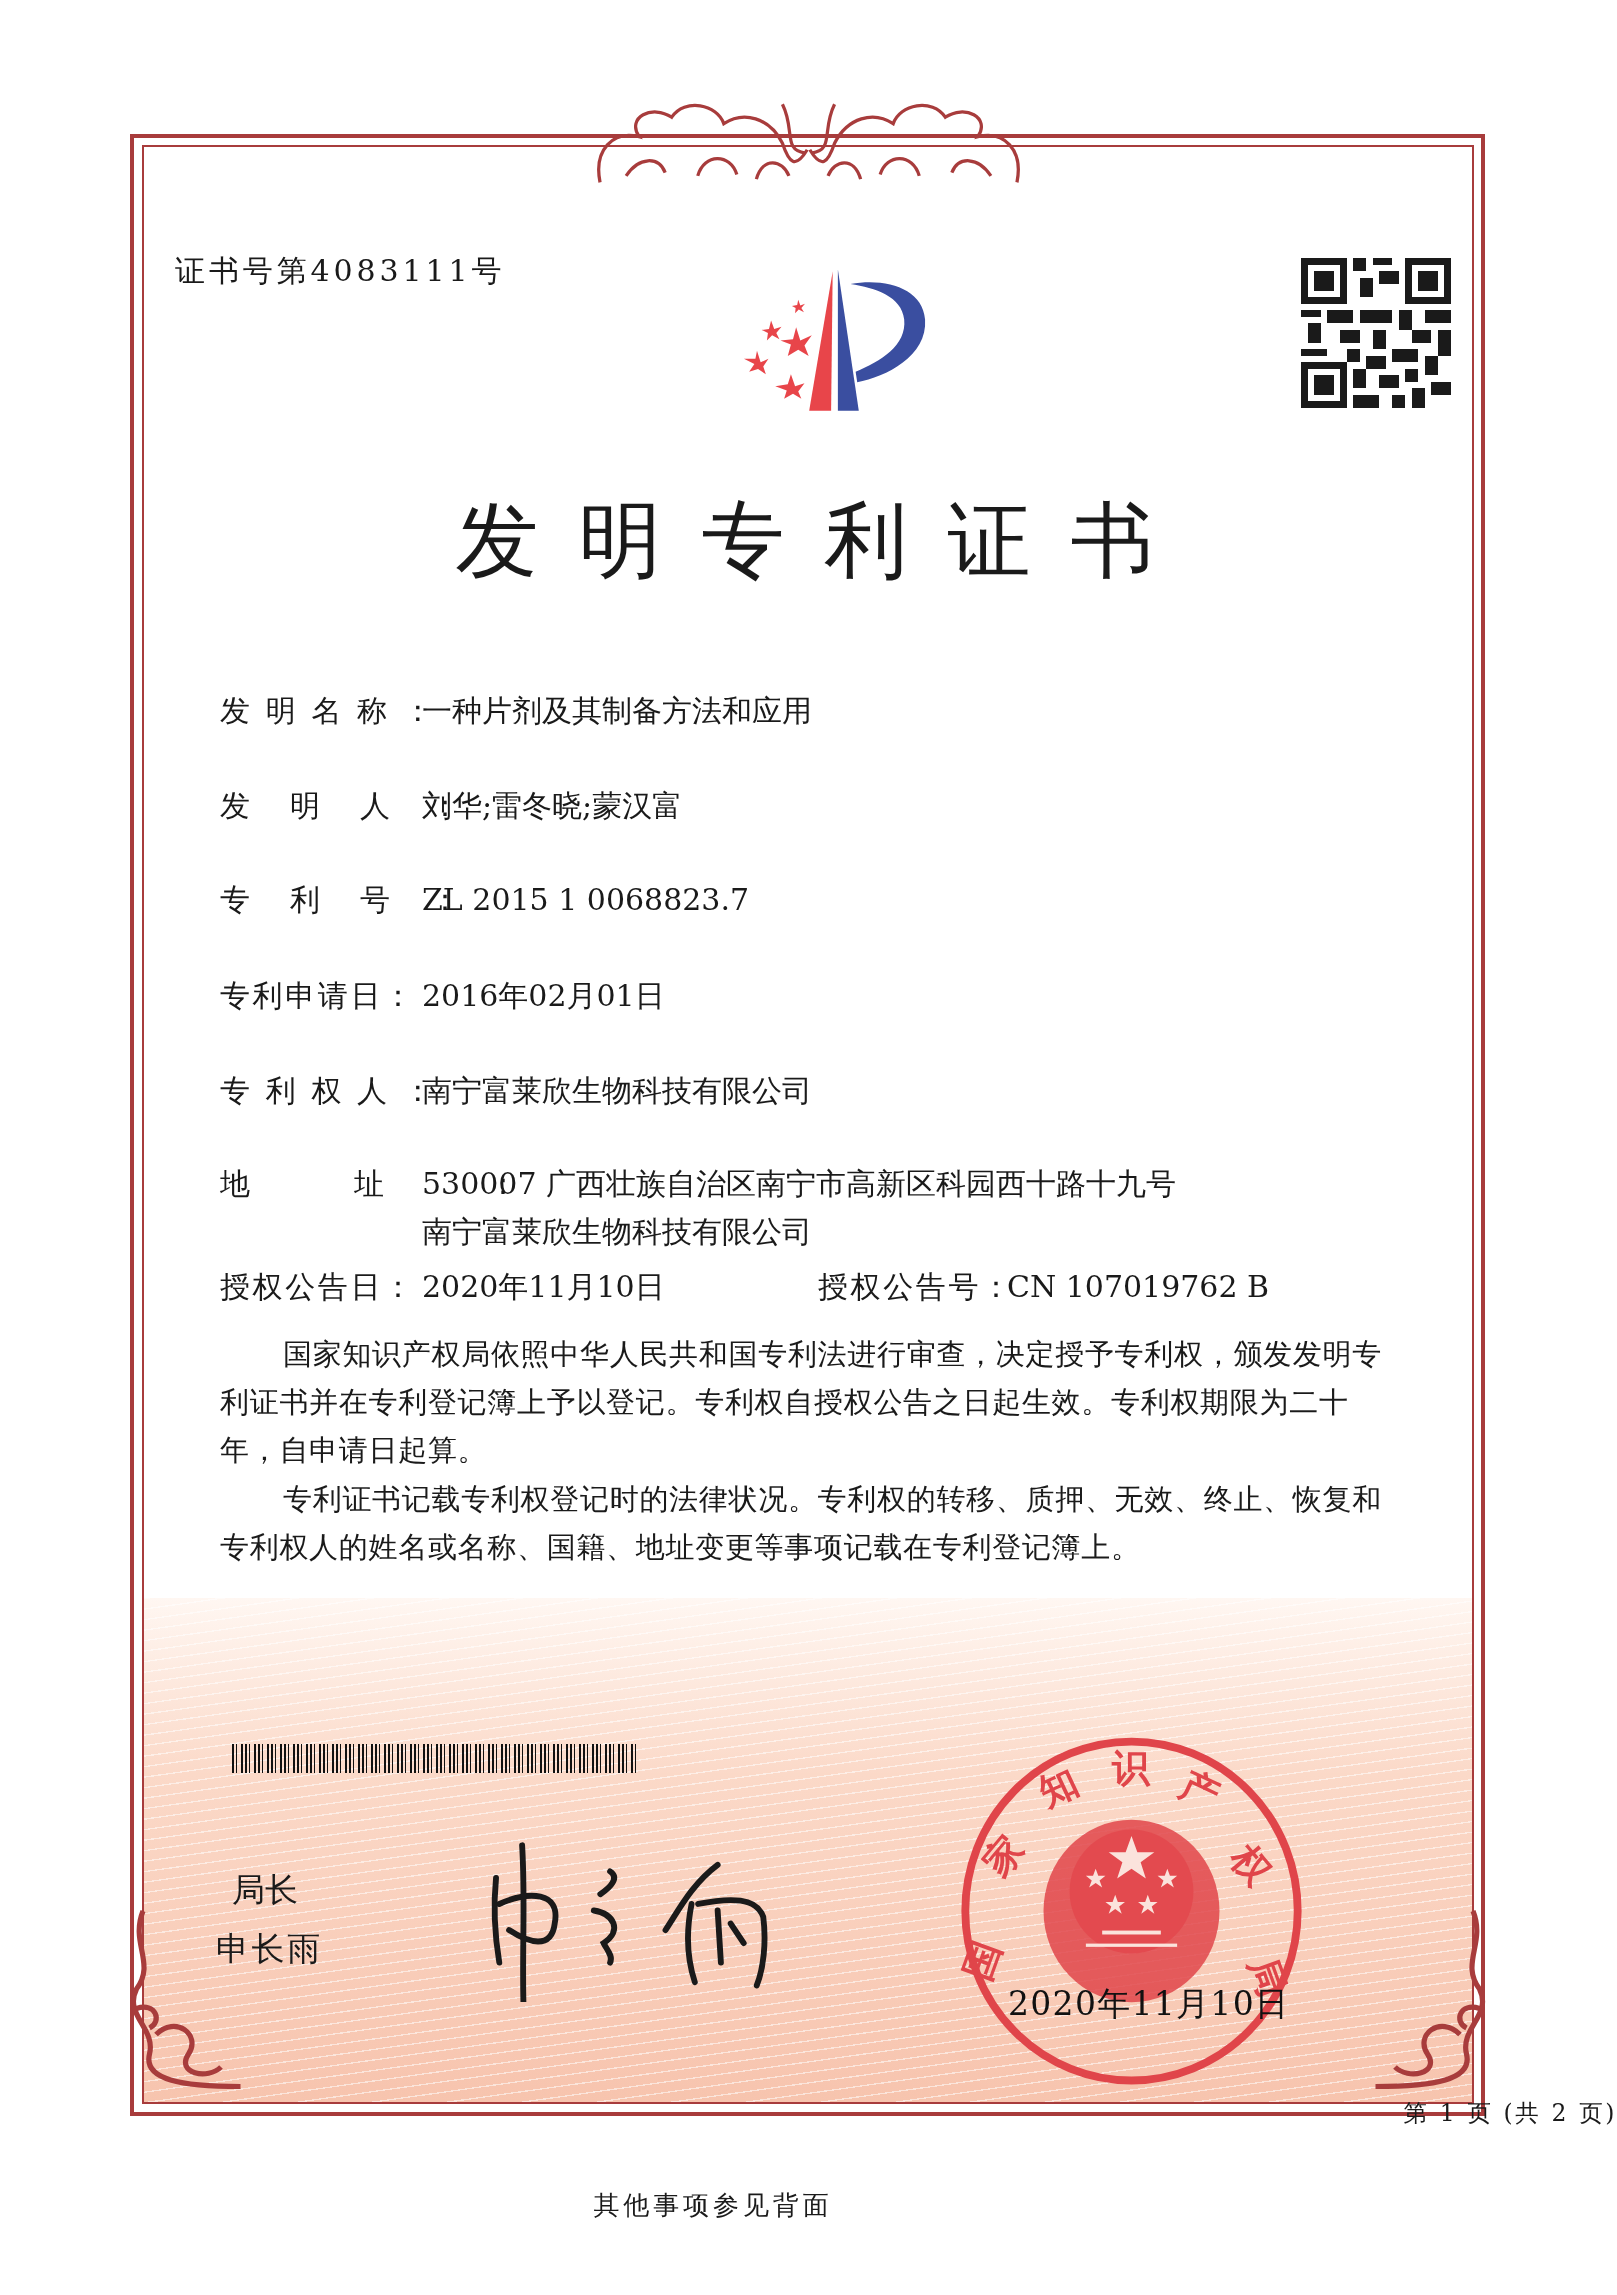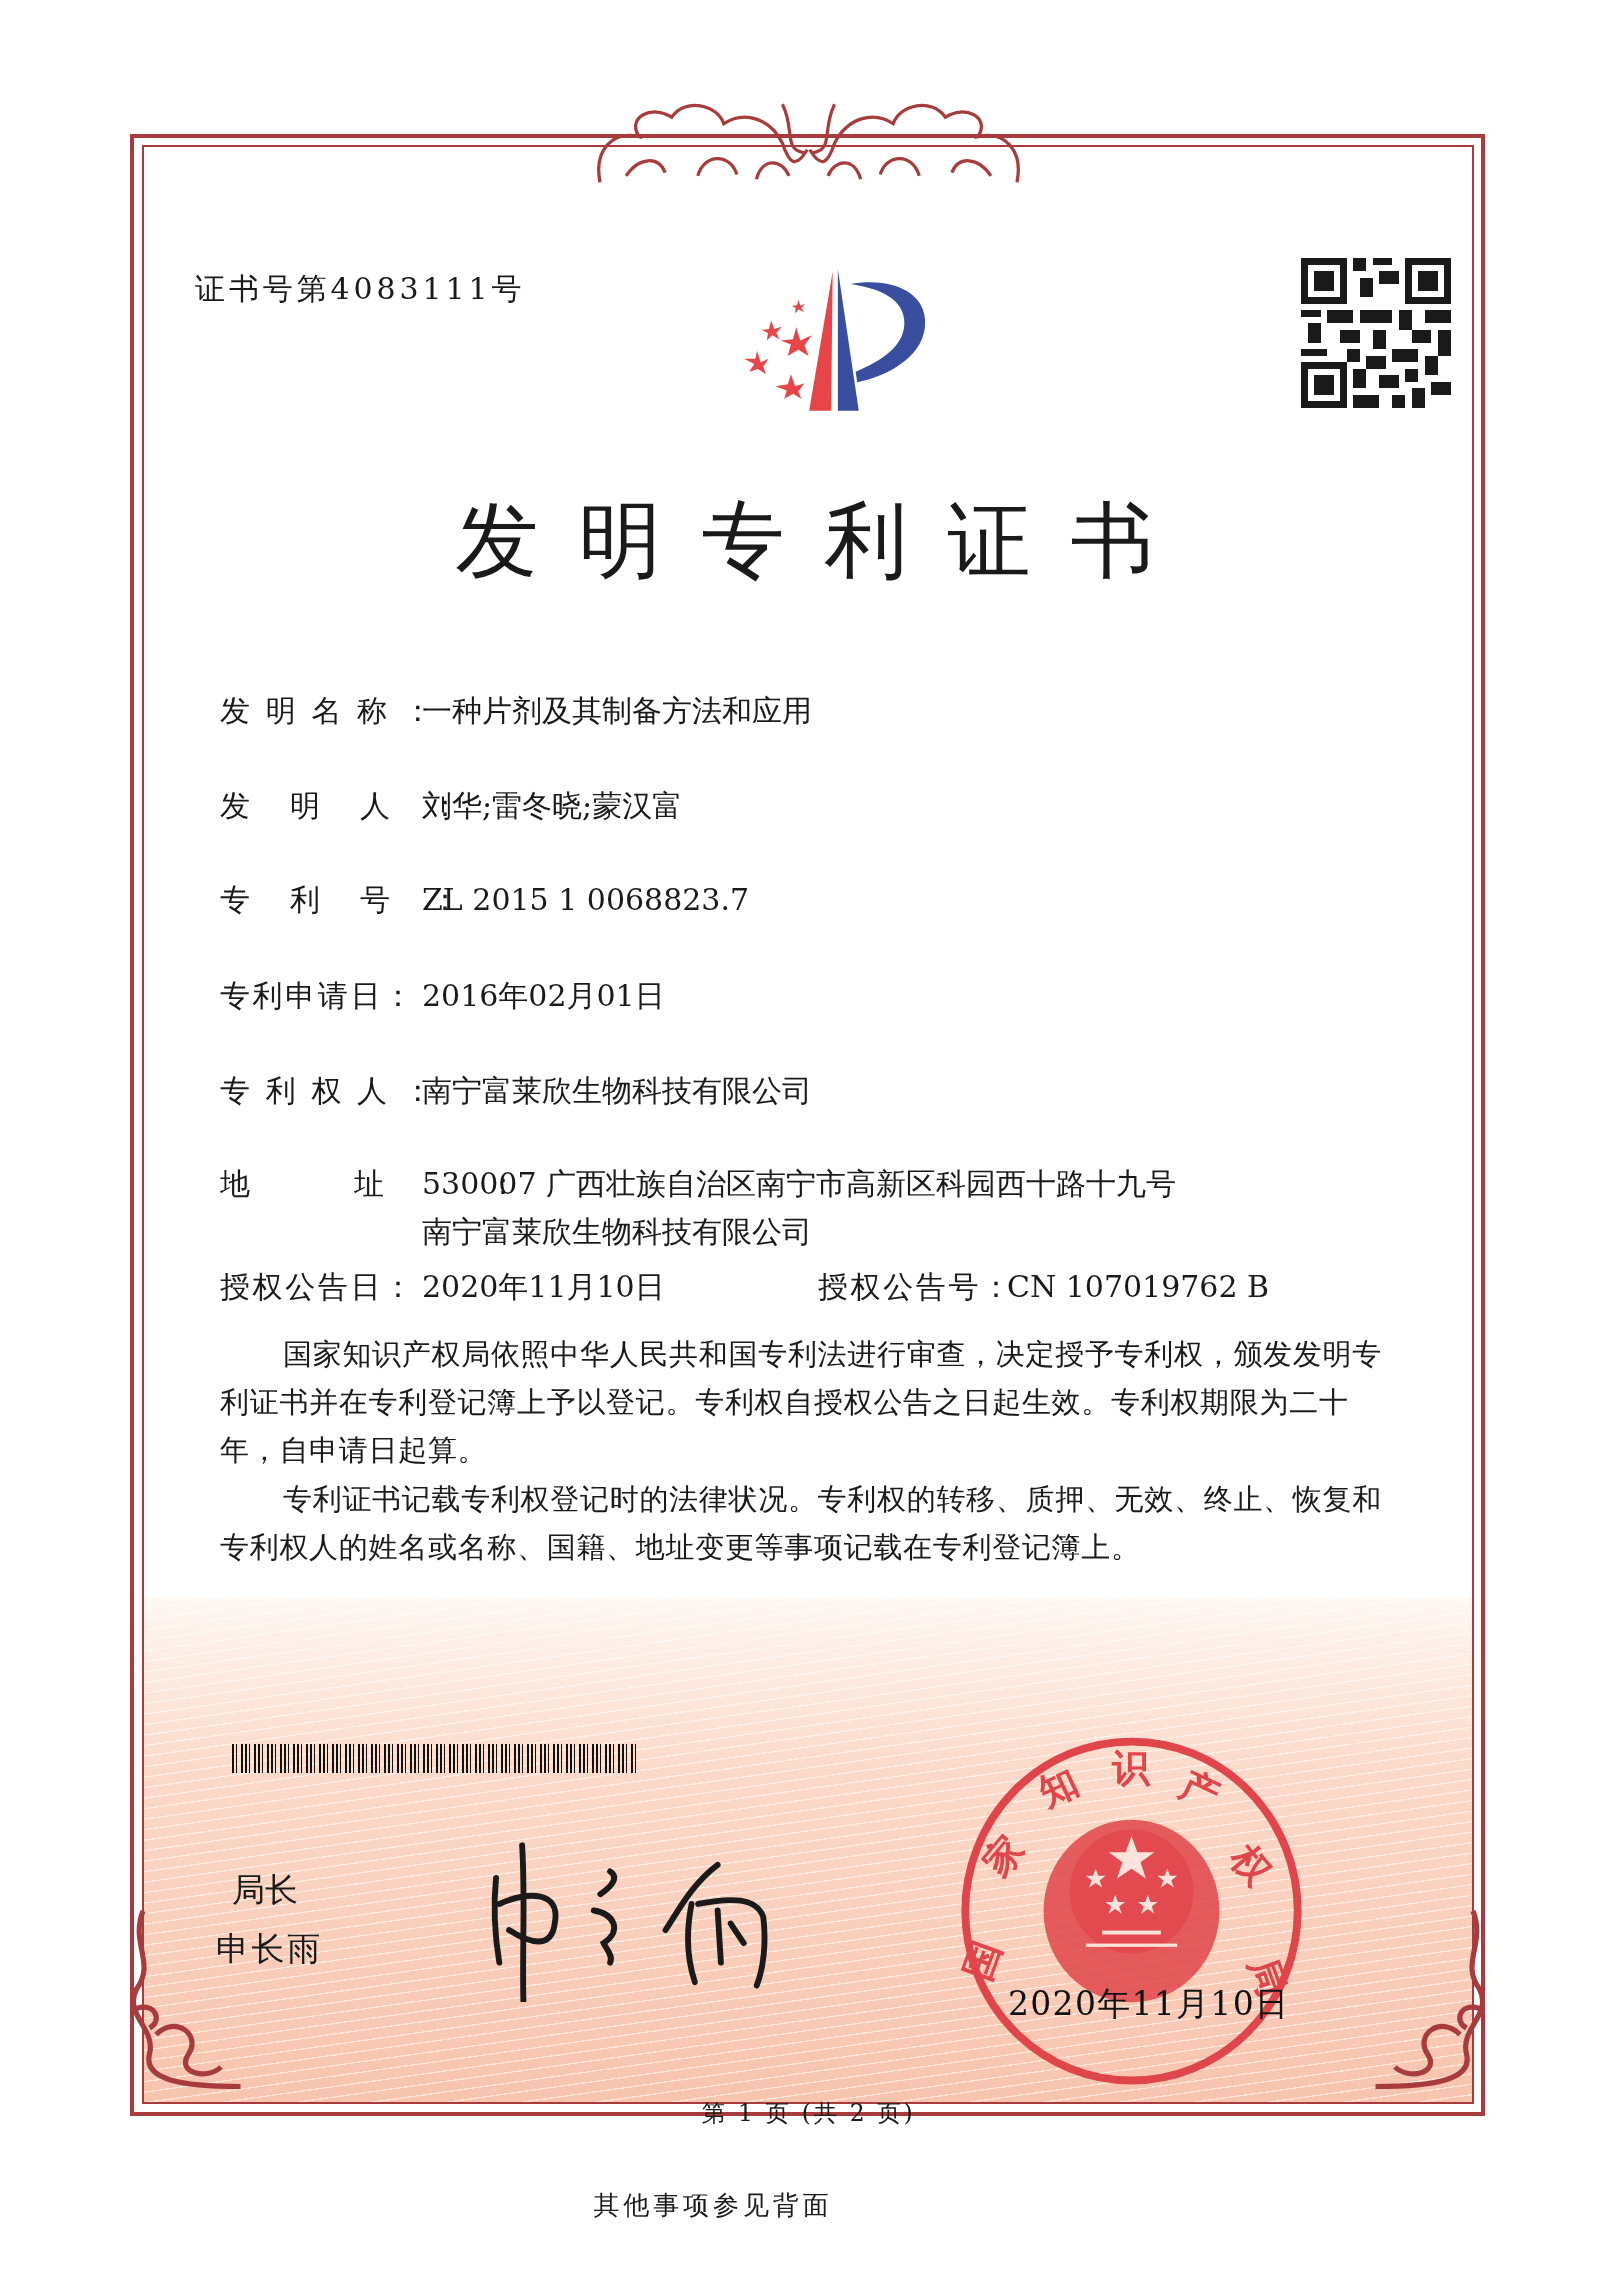--- a/index.html
+++ b/index.html
@@ -23,21 +23,21 @@
       repeating-linear-gradient(172deg, rgba(255,255,255,0.55) 0px, rgba(255,255,255,0.55) 1.3px, transparent 1.3px, transparent 10.4px),
       linear-gradient(180deg, #fff7f2 0%, #fbd9c8 35%, #f7c4ae 100%);
   }
   .ornament-top {
     position: absolute; left: 587px; top: 91px; width: 443px; height: 98px;
   }
   .corner-ornament { position: absolute; width: 130px; height: 196px; }
   .corner-ornament.bl { left: 117px; top: 1904px; }
   .corner-ornament.br { left: 1369px; top: 1904px; transform: scaleX(-1); }
   .cert-number {
-    position: absolute; left: 195px; top: 251px; font-size: 30px; letter-spacing: 3.9px; margin-top: 18px;
+    position: absolute; left: 175px; top: 251px; font-size: 30px; letter-spacing: 3.9px;
   }
   .logo { position: absolute; left: 698px; top: 245px; width: 261px; height: 196px; }
   .qr { position: absolute; left: 1301px; top: 258px; width: 150px; height: 150px; }
   .title {
     position: absolute; left: 0; width: 1617px; top: 486px; text-align: center;
     font-size: 83px; letter-spacing: 40px; font-family: "DejaVu Serif", serif; font-weight: normal;
     padding-left: 32px; box-sizing: border-box;
   }
   .field { position: absolute; left: 220px; font-size: 30px; white-space: nowrap; }
   .field .label { display: inline-block; width: 202px; }
@@ -50,21 +50,21 @@
   }
   .barcode {
     position: absolute; left: 232px; top: 1744px; width: 404px; height: 29px;
     background: repeating-linear-gradient(90deg, #111 0 2px, transparent 2px 3.9px, #111 3.9px 5.2px, transparent 5.2px 8.5px, #111 8.5px 11px, transparent 11px 13px);
   }
   .director-title { position: absolute; left: 232px; top: 1868px; font-size: 33px; font-family: "DejaVu Sans", sans-serif; }
   .director-name { position: absolute; left: 216px; top: 1927px; font-size: 33px; font-family: "DejaVu Sans", sans-serif; letter-spacing: 2.6px; }
   .signature { position: absolute; left: 483px; top: 1832px; width: 365px; height: 170px; }
   .seal { position: absolute; left: 949px; top: 1722px; width: 365px; height: 365px; }
   .seal-date { position: absolute; left: 1008px; top: 1982px; font-size: 33px; color: #111; letter-spacing: 1.3px; }
-  .page-num { position: absolute; left: 0; width: 1617px; top: 2097px; text-align: center; font-size: 23.5px; letter-spacing: 2.6px; }
+  .page-num { position: absolute; left: 0; width: 1617px; top: 2097px; text-align: right; font-size: 23.5px; letter-spacing: 2.6px; }
   .back-note { position: absolute; left: 0; width: 1426px; top: 2188px; text-align: center; font-size: 26px; letter-spacing: 3.9px; }
 </style>
 </head>
 <body>
 
 <div class="guilloche"></div>
 <div class="frame-outer"></div>
 <div class="frame-inner"></div>
 
 <svg class="ornament-top" viewBox="0 0 680 150">

